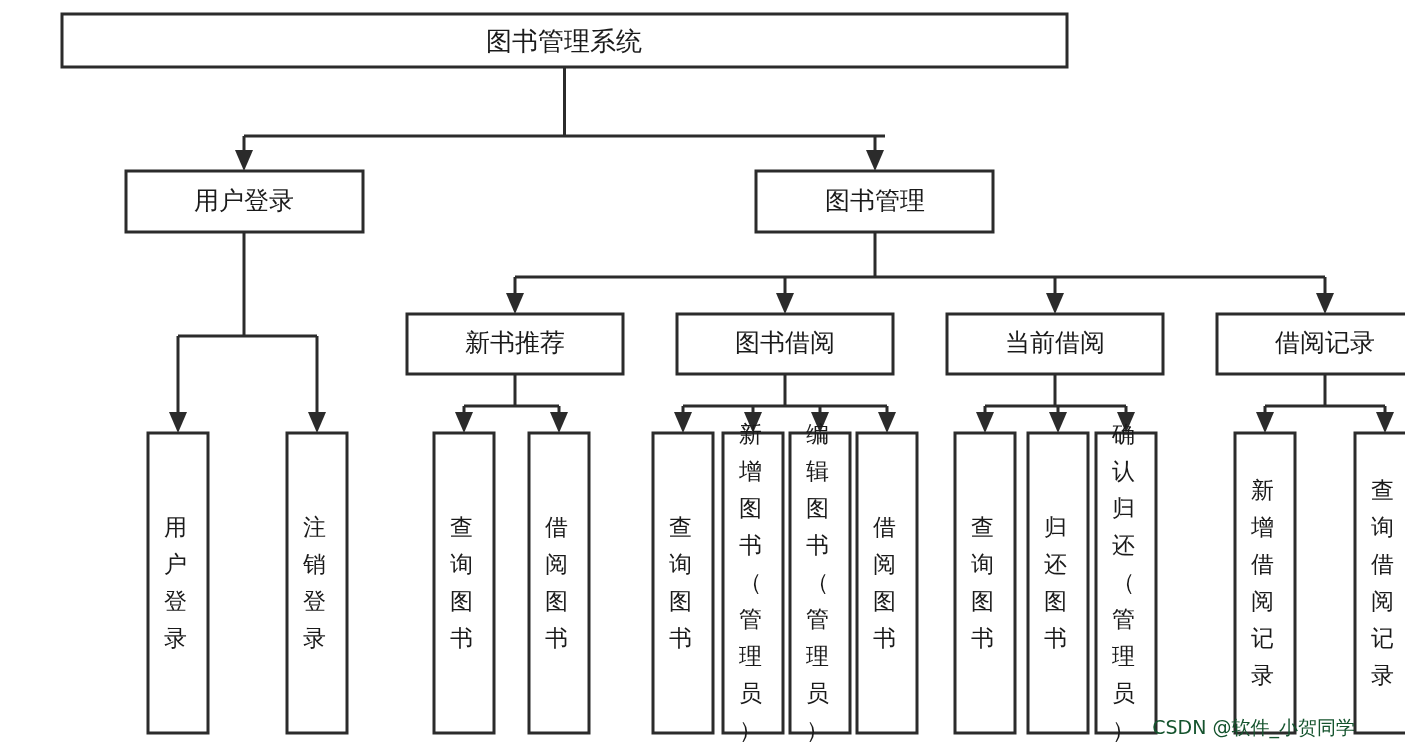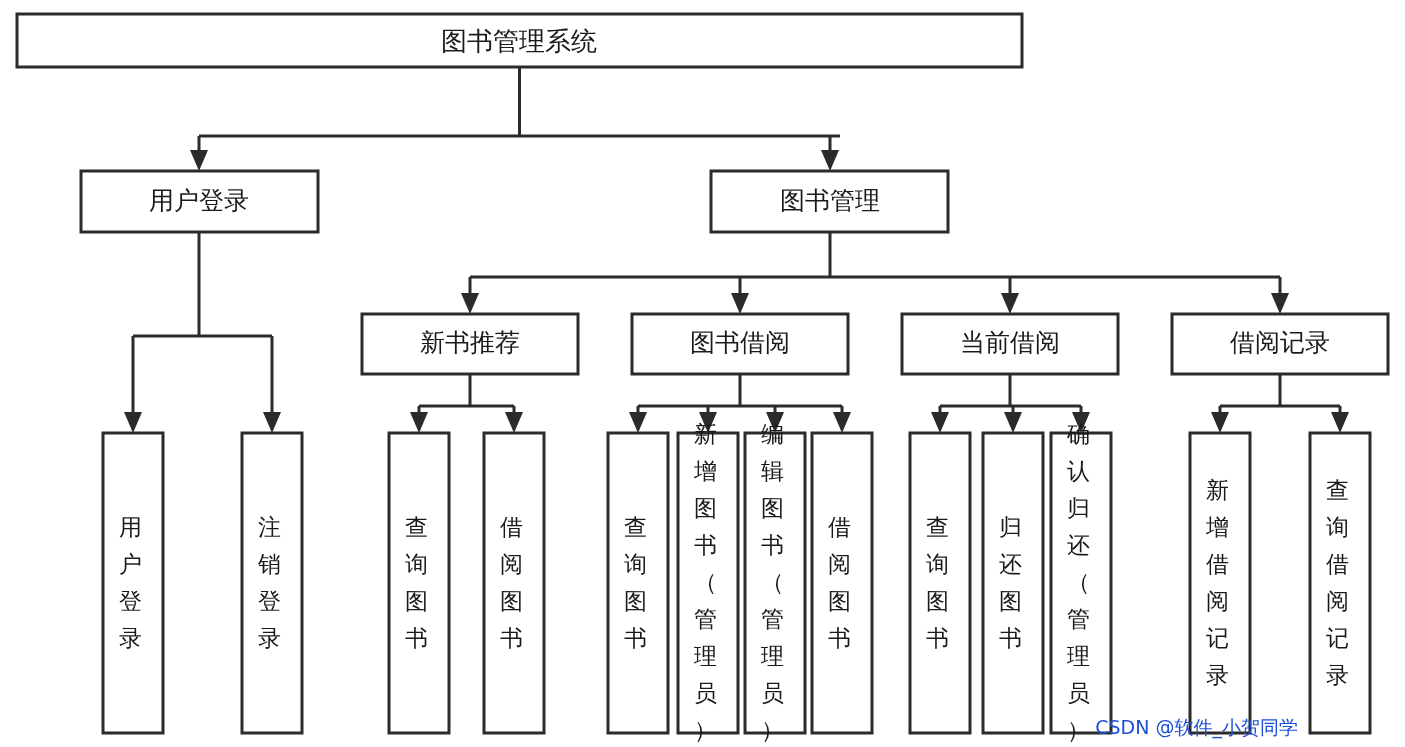--- a/index.html
+++ b/index.html
@@ -11,20 +11,21 @@
     width: 1405px;
     height: 747px;
     font-family: "DejaVu Sans", "Liberation Sans", sans-serif;
     overflow: hidden;
   }
   #diagram-root {
     position: relative;
     width: 1320px;
     height: 747px;
     background: #ffffff;
+    margin-left: 45px;
   }
   svg.diagram-svg {
     position: absolute;
     top: 0;
     left: 0;
     width: 1405px;
     height: 747px;
   }
   .node-box {
     fill: #ffffff;
@@ -52,25 +53,25 @@
     stroke-width: 3;
     fill: none;
     stroke-linecap: butt;
   }
   .arrow-head {
     fill: #2b2b2b;
     stroke: none;
   }
   .watermark {
     position: absolute;
-    right: 22px;
+    right: 10px;
     bottom: 6px;
     font-family: "DejaVu Sans", "Liberation Sans", sans-serif;
     font-size: 19px;
-    color: #1d4ed8;
+    color: #14532d;
     white-space: nowrap;
     pointer-events: none;
     text-align: right;
   }
 </style>
 </head>
 <body>
 
 <div id="diagram-root">
 

